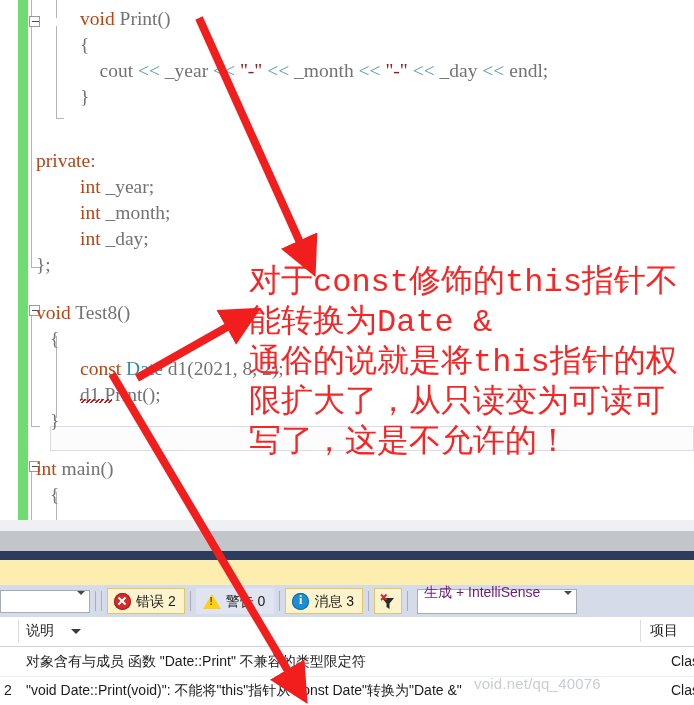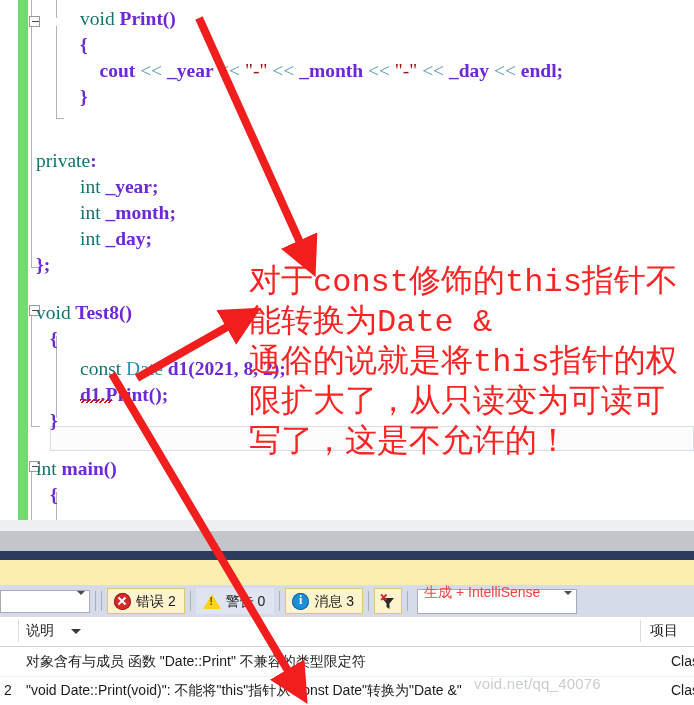--- a/index.html
+++ b/index.html
@@ -48,25 +48,25 @@
   .code {
     position: absolute; left: 0; top: 0;
     width: 694px; height: 520px;
     font-family: "Liberation Serif", serif;
     font-size: 19.5px;
     line-height: 26px;
     color: #000000;
     white-space: pre;
   }
   .cline { position: absolute; left: 0; white-space: pre; }
-  .kw   { color: #0f766e; }        
+  .kw   { color: #c2410c; }        
   .typ  { color: #2b91af; }        
   .str  { color: #a31515; }        
   .op   { color: #5b9bb0; }        
-  .pln  { color: #6d28d9; font-weight: bold; }
+  .pln  { color: #737373; }
 
   
   .cur-line {
     position: absolute; left: 50px; top: 426px;
     width: 644px; height: 25px;
     border: 1px solid #d6dce8;
     background: #fcfcfd;
   }
   
   .squiggle {
@@ -101,21 +101,21 @@
   #errlist-toolbar {
     position: absolute; left: 0; top: 585px; width: 694px; height: 32px;
     background: #d6dbe9;
     display: flex; align-items: center;
     padding-left: 0px;
   }
   .combo {
     height: 23px; background: #ffffff;
     border: 1px solid #a7abb5;
     display: flex; align-items: center; justify-content: space-between;
-    font-size: 13px; color: #ef4444; padding: 0 4px 16px 6px;
+    font-size: 13px; color: #701a75; padding: 0 4px 16px 6px;
   }
   #scope-combo { width: 90px; margin-left: 0px; }
   .caret-down {
     width: 0; height: 0; margin-left: 6px;
     border-left: 4px solid transparent; border-right: 4px solid transparent;
     border-top: 4px solid #4a4a4a;
   }
   .tb-sep {
     width: 1px; height: 20px; background: #a9aebc; margin: 0 5px;
   }

